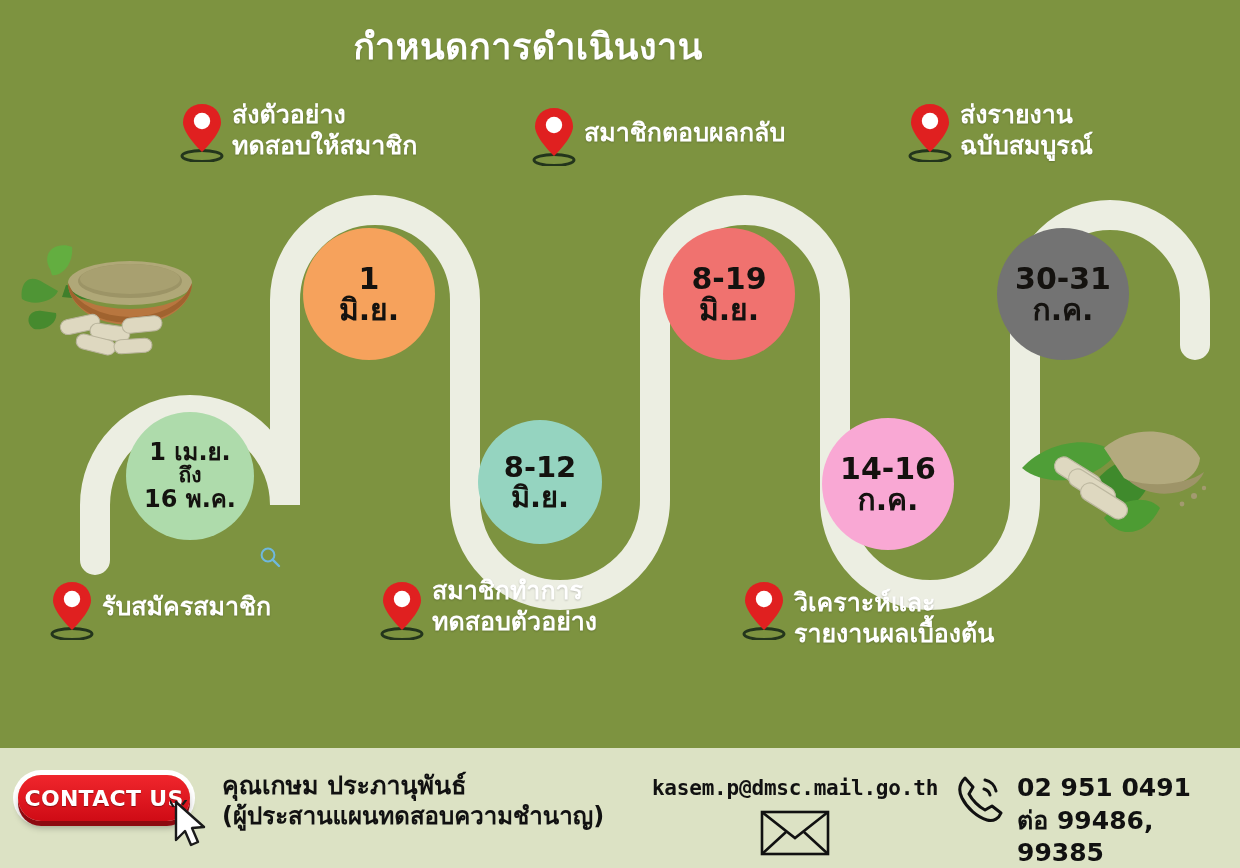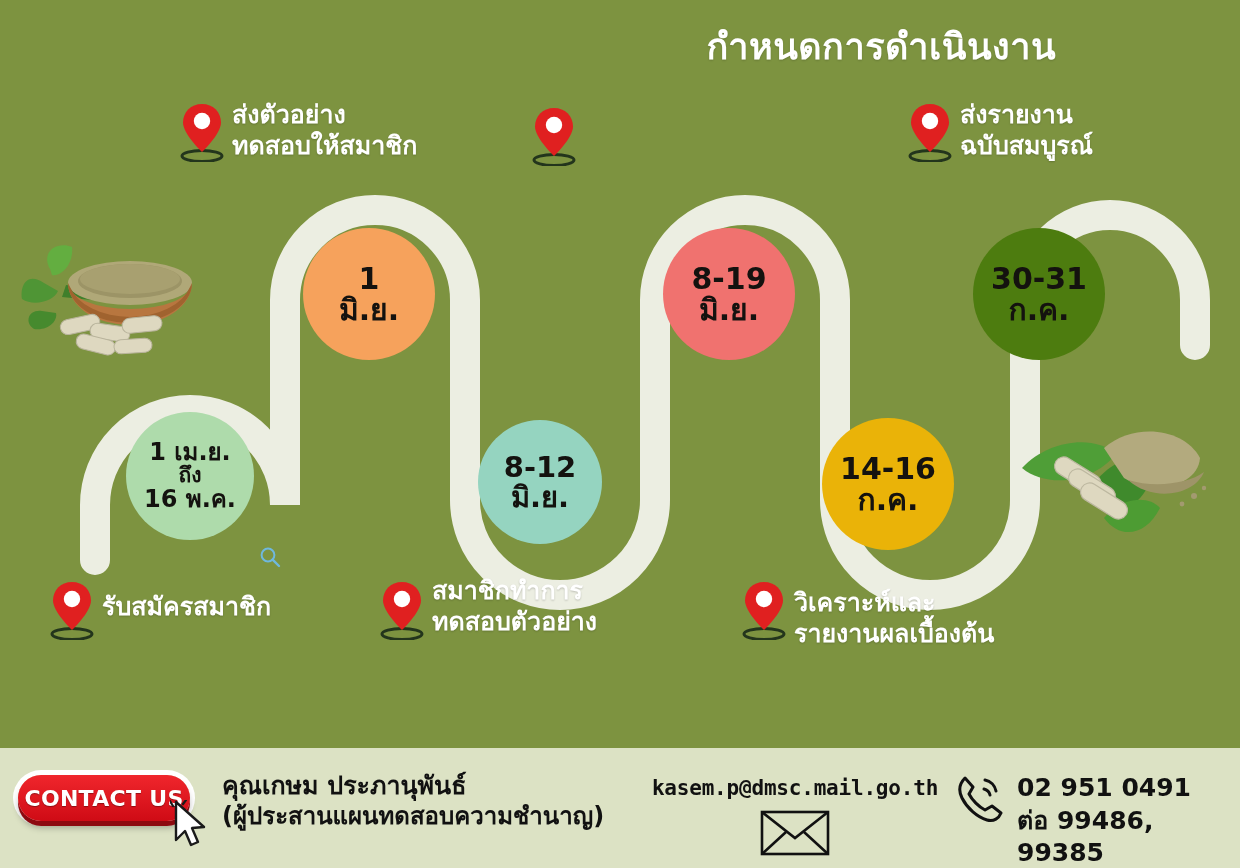--- a/index.html
+++ b/index.html
@@ -9,21 +9,21 @@
     font-family:"DejaVu Sans","Liberation Sans",sans-serif;
     background:#7d9340;
     overflow:hidden;
     position:relative;
   }
   #stage{position:absolute;inset:0;width:1240px;height:868px;}
 
   
   .title{
     position:absolute;left:0;top:18px;width:1056px;
-    text-align:right;
+    text-align:center;
     font-size:36px;font-weight:bold;color:#ffffff;
     letter-spacing:.5px;
     text-shadow:0 1px 2px rgba(0,0,0,.18);
   }
 
   
   .road{position:absolute;left:0;top:0;width:1240px;height:760px;}
 
   
   .bubble{
@@ -177,26 +177,26 @@
   <div class="bubble" style="left:478px;top:420px;width:124px;height:124px;background:#95d4c0;font-size:29px;">
     <span class="l1">8-12</span>
     <span class="l2">มิ.ย.</span>
   </div>
 
   <div class="bubble" style="left:663px;top:228px;width:132px;height:132px;background:#f0726f;font-size:30px;">
     <span class="l1">8-19</span>
     <span class="l2">มิ.ย.</span>
   </div>
 
-  <div class="bubble" style="left:822px;top:418px;width:132px;height:132px;background:#eab308;font-size:30px;">
+  <div class="bubble" style="left:822px;top:418px;width:132px;height:132px;background:#f9a8d4;font-size:30px;">
     <span class="l1">14-16</span>
     <span class="l2">ก.ค.</span>
   </div>
 
-  <div class="bubble" style="left:973px;top:228px;width:132px;height:132px;background:#4d7c0f;font-size:30px;">
+  <div class="bubble" style="left:997px;top:228px;width:132px;height:132px;background:#737373;font-size:30px;">
     <span class="l1">30-31</span>
     <span class="l2">ก.ค.</span>
   </div>
 
   <div class="marker col" style="left:178px;top:100px;">
     <span class="pin-wrap">
       <svg width="48" height="62" viewBox="0 0 48 62">
         <ellipse cx="24" cy="56" rx="20" ry="5.5" fill="none" stroke="#23351c" stroke-width="3"></ellipse>
         <path d="M24 4 C13 4 5 12 5 22.5 C5 34 24 52 24 52 C24 52 43 34 43 22.5 C43 12 35 4 24 4 Z" fill="#e02020"></path>
         <circle cx="24" cy="21" r="8.2" fill="#ffffff"></circle>
@@ -207,20 +207,21 @@
   </div>
 
   <div class="marker col" style="left:530px;top:104px;">
     <span class="pin-wrap">
       <svg width="48" height="62" viewBox="0 0 48 62">
         <ellipse cx="24" cy="56" rx="20" ry="5.5" fill="none" stroke="#23351c" stroke-width="3"></ellipse>
         <path d="M24 4 C13 4 5 12 5 22.5 C5 34 24 52 24 52 C24 52 43 34 43 22.5 C43 12 35 4 24 4 Z" fill="#e02020"></path>
         <circle cx="24" cy="21" r="8.2" fill="#ffffff"></circle>
       </svg>
     </span>
+    <span class="mlabel" style="margin-top:14px;">สมาชิกตอบผลกลับ</span>
   </div>
 
   <div class="marker col" style="left:906px;top:100px;">
     <span class="pin-wrap">
       <svg width="48" height="62" viewBox="0 0 48 62">
         <ellipse cx="24" cy="56" rx="20" ry="5.5" fill="none" stroke="#23351c" stroke-width="3"></ellipse>
         <path d="M24 4 C13 4 5 12 5 22.5 C5 34 24 52 24 52 C24 52 43 34 43 22.5 C43 12 35 4 24 4 Z" fill="#e02020"></path>
         <circle cx="24" cy="21" r="8.2" fill="#ffffff"></circle>
       </svg>
     </span>

